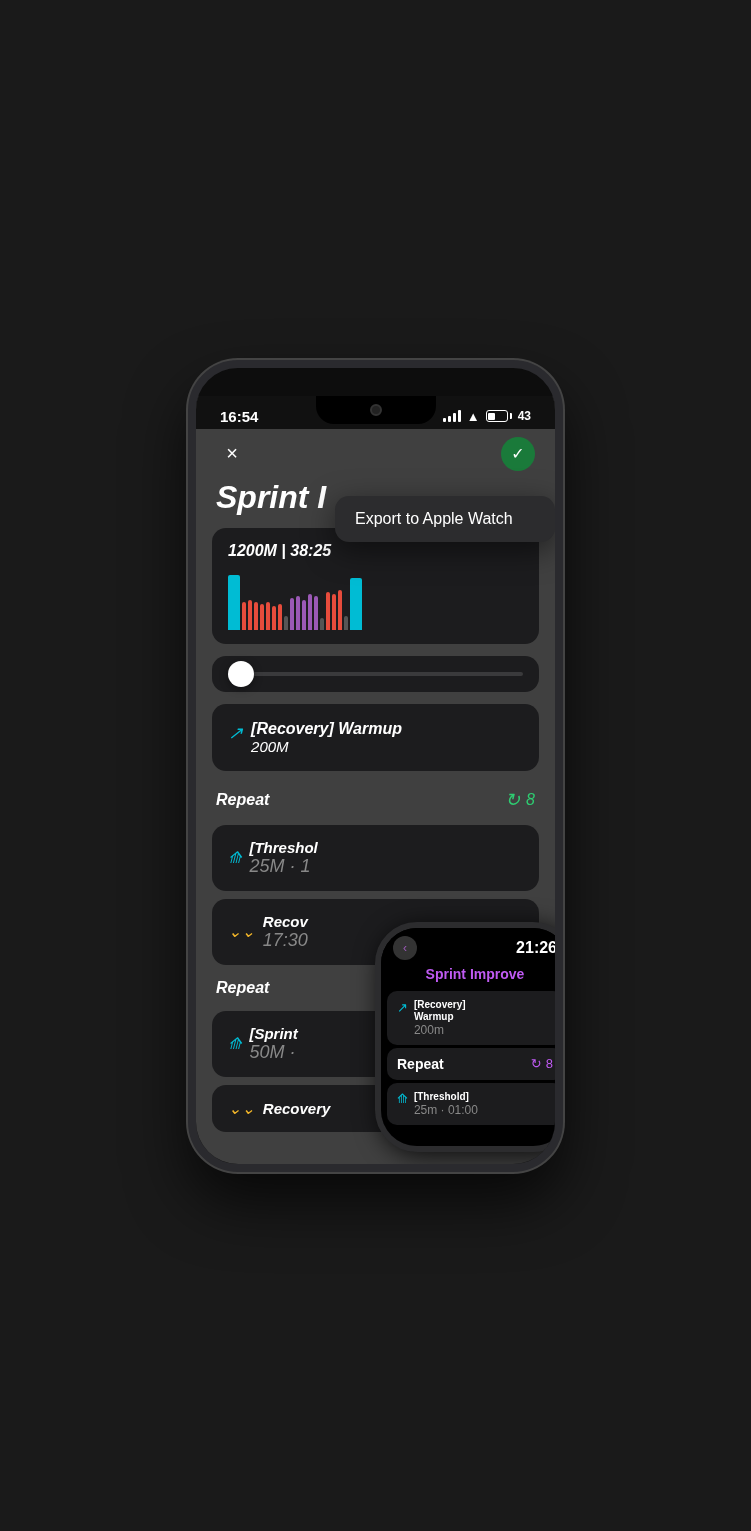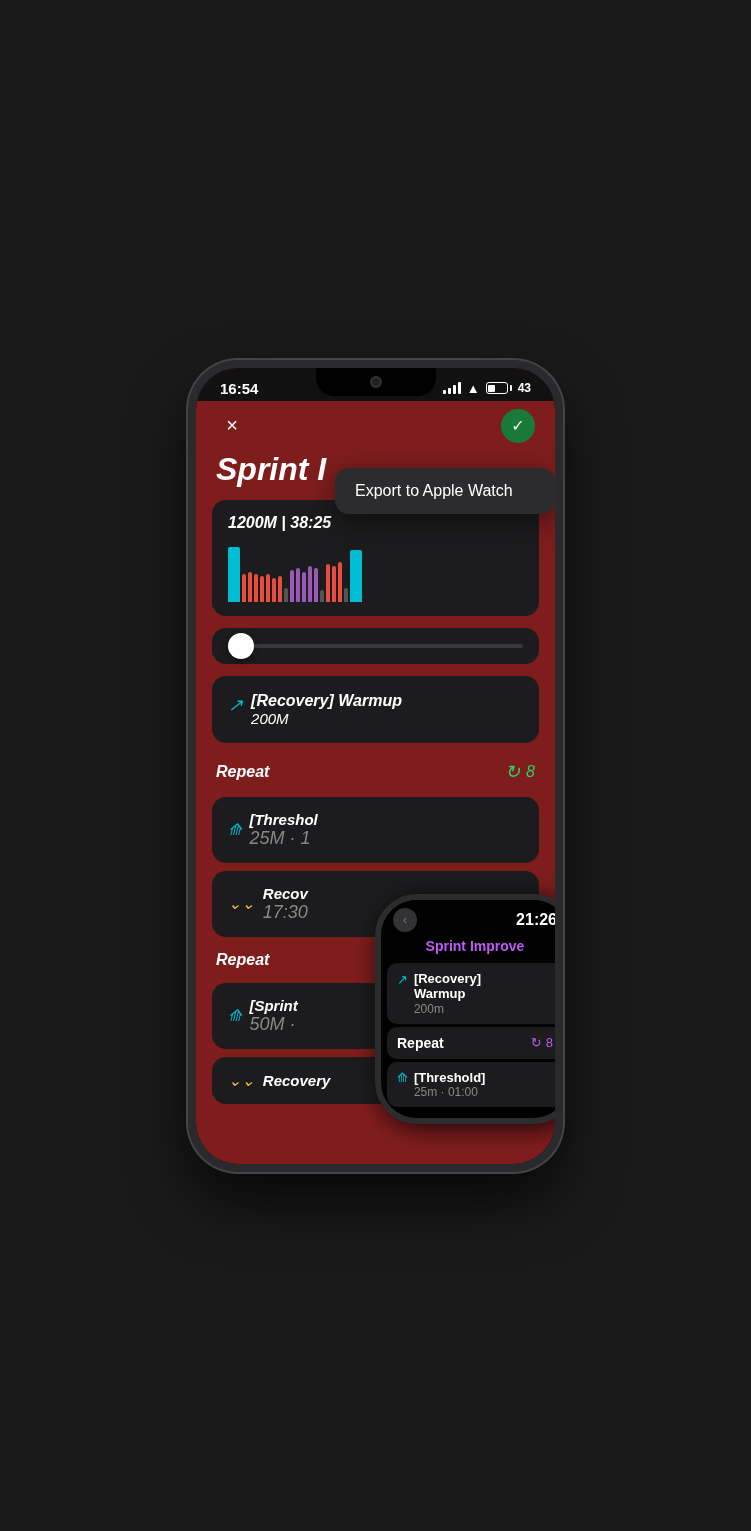--- a/index.html
+++ b/index.html
@@ -19,21 +19,22 @@
       position: relative;
       overflow: hidden;
       border: 8px solid #2a2a2e;
       box-shadow: 0 0 0 2px #444, 0 30px 60px rgba(0,0,0,0.7);
     }
     .phone-inner {
       width: 100%;
       height: 100%;
       position: relative;
       overflow: hidden;
-      background: #7f1d1d;
+      background: #404040;
+      margin-top: 28px;
     }
     
     .status-bar {
       display: flex;
       justify-content: space-between;
       align-items: center;
       padding: 12px 24px 4px;
       background: #111;
     }
     .status-time {
@@ -356,21 +357,21 @@
       align-items: flex-start;
       gap: 6px;
     }
     .watch-item-icon {
       color: #00bcd4;
       font-size: 13px;
       margin-top: 1px;
     }
     .watch-item-title {
       color: #fff;
-      font-size: 13px;
+      font-size: 10px;
       font-weight: 600;
       line-height: 1.2;
     }
     .watch-item-sub {
       color: #888;
       font-size: 12px;
     }
     .watch-repeat-row {
       display: flex;
       justify-content: space-between;

